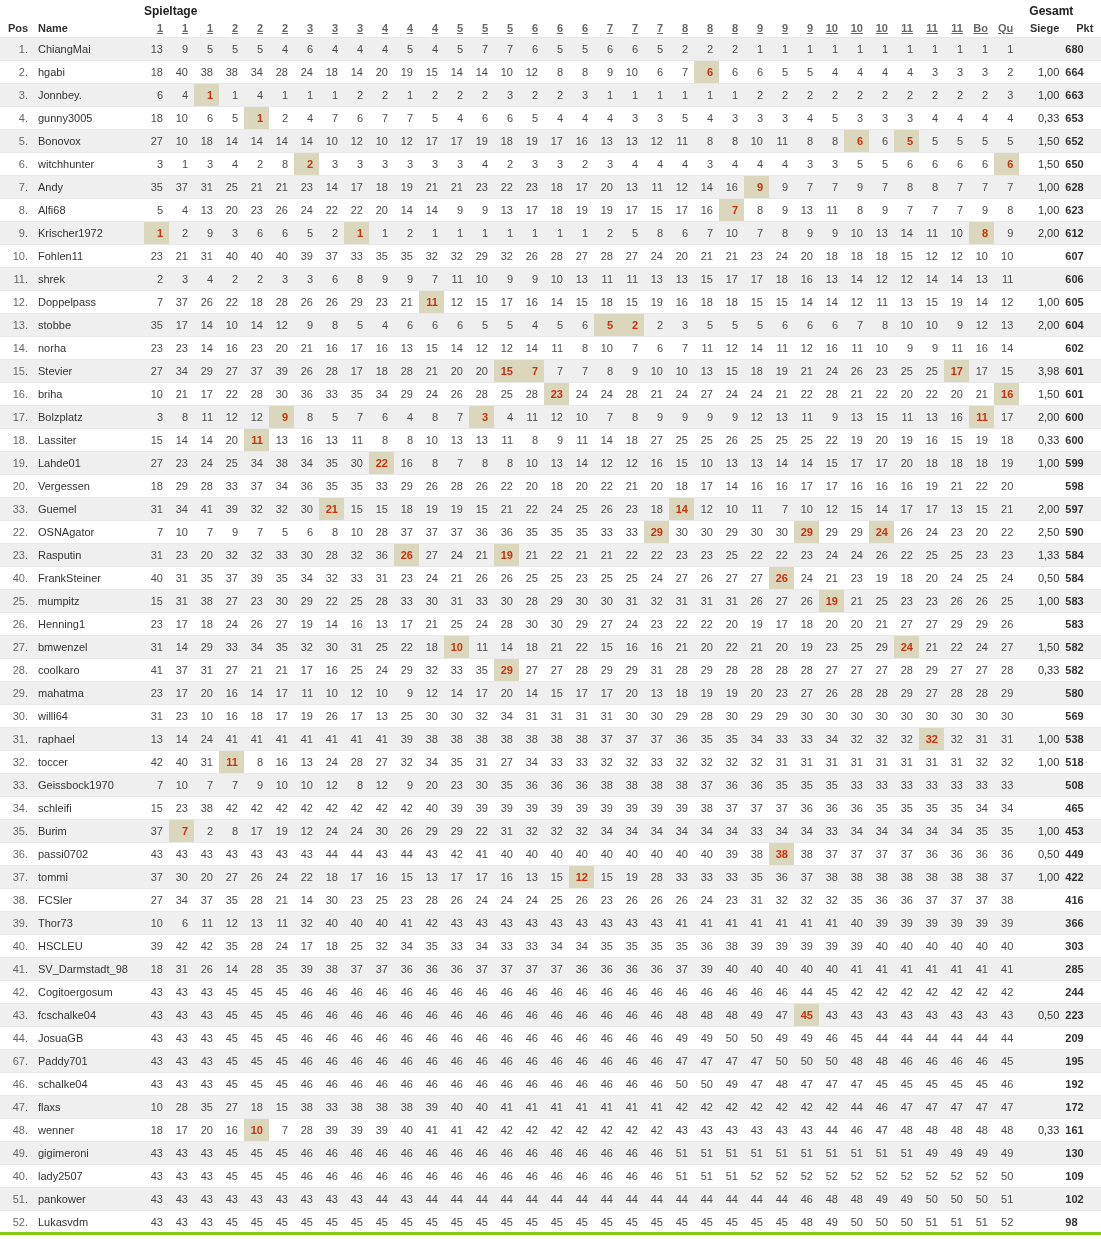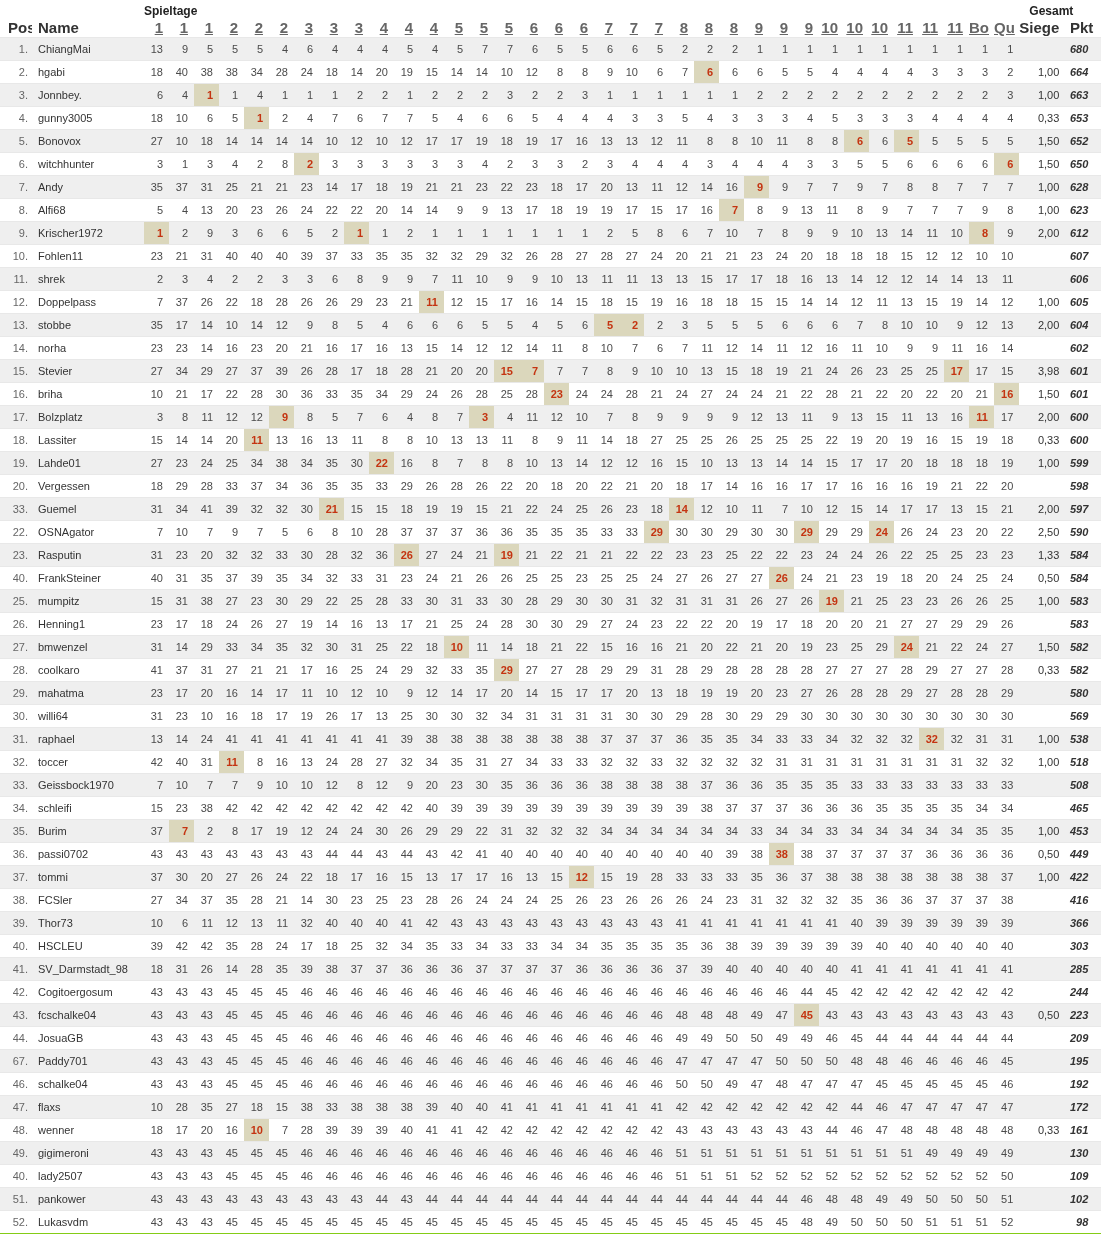--- a/index.html
+++ b/index.html
@@ -3,40 +3,40 @@
 <meta charset="utf-8">
 <style>
   html,body{margin:0;padding:0;background:#fff;}
   body{width:1101px;font-family:"Liberation Sans",sans-serif;}
   table{border-collapse:collapse;table-layout:fixed;width:1101px;}
   th,td{overflow:hidden;white-space:nowrap;padding:0;}
   
   tr.suprow th{height:16px;font-size:12px;font-weight:bold;color:#222;text-align:left;vertical-align:bottom;padding-top:2px;}
   th.gesamt-h{padding-left:10px;}
   
-  tr.colrow th{height:19px;font-size:15px;vertical-align:middle;font-weight:bold;color:#333;}
+  tr.colrow th{height:19px;font-size:11px;vertical-align:middle;font-weight:bold;color:#333;}
   th.pos-h{text-align:left;padding-left:8px;}
   th.name-h{text-align:left;padding-left:6px;}
   th.mdh{text-align:right;padding-right:6px;font-weight:normal;}
   th.mdh a{color:#666;text-decoration:underline;cursor:pointer;}
   th.siege-h{text-align:right;padding-right:6px;}
   th.siege-h a{color:#333;cursor:pointer;}
   th.pkt-h{text-align:right;padding-right:8px;color:#c22e0e;}
   
   tbody tr{height:23px;}
   tbody td{font-size:11px;border-top:1px solid #e8e8e8;vertical-align:middle;}
   tbody tr.odd{background:#efefef;}
   tbody tr.even{background:#ffffff;}
   td.pos{text-align:right;padding-right:4px;color:#666;}
   td.name{padding-left:6px;color:#333;}
   td.num{text-align:right;padding-right:6px;color:#4a4a4a;}
   td.num.hl{background:#dbd7bc;color:#c43411;font-weight:bold;}
   td.siege{text-align:right;padding-right:6px;color:#333;margin-top:32px;}
-  td.pkt{text-align:right;padding-right:13px;color:#333;font-weight:bold;font-style:italic;}
-  table{border-bottom:1px solid #84cc16;}
+  td.pkt{padding-right:13px;color:#333;font-weight:bold;}
+  table{border-bottom:3px solid #84cc16;}
 </style>
 </head>
 <body>
 
 <table>
   <colgroup id="cols">
       <col style="width: 32px;">
       <col style="width: 112px;">
       <col style="width: 25px;">
       <col style="width: 25px;">

